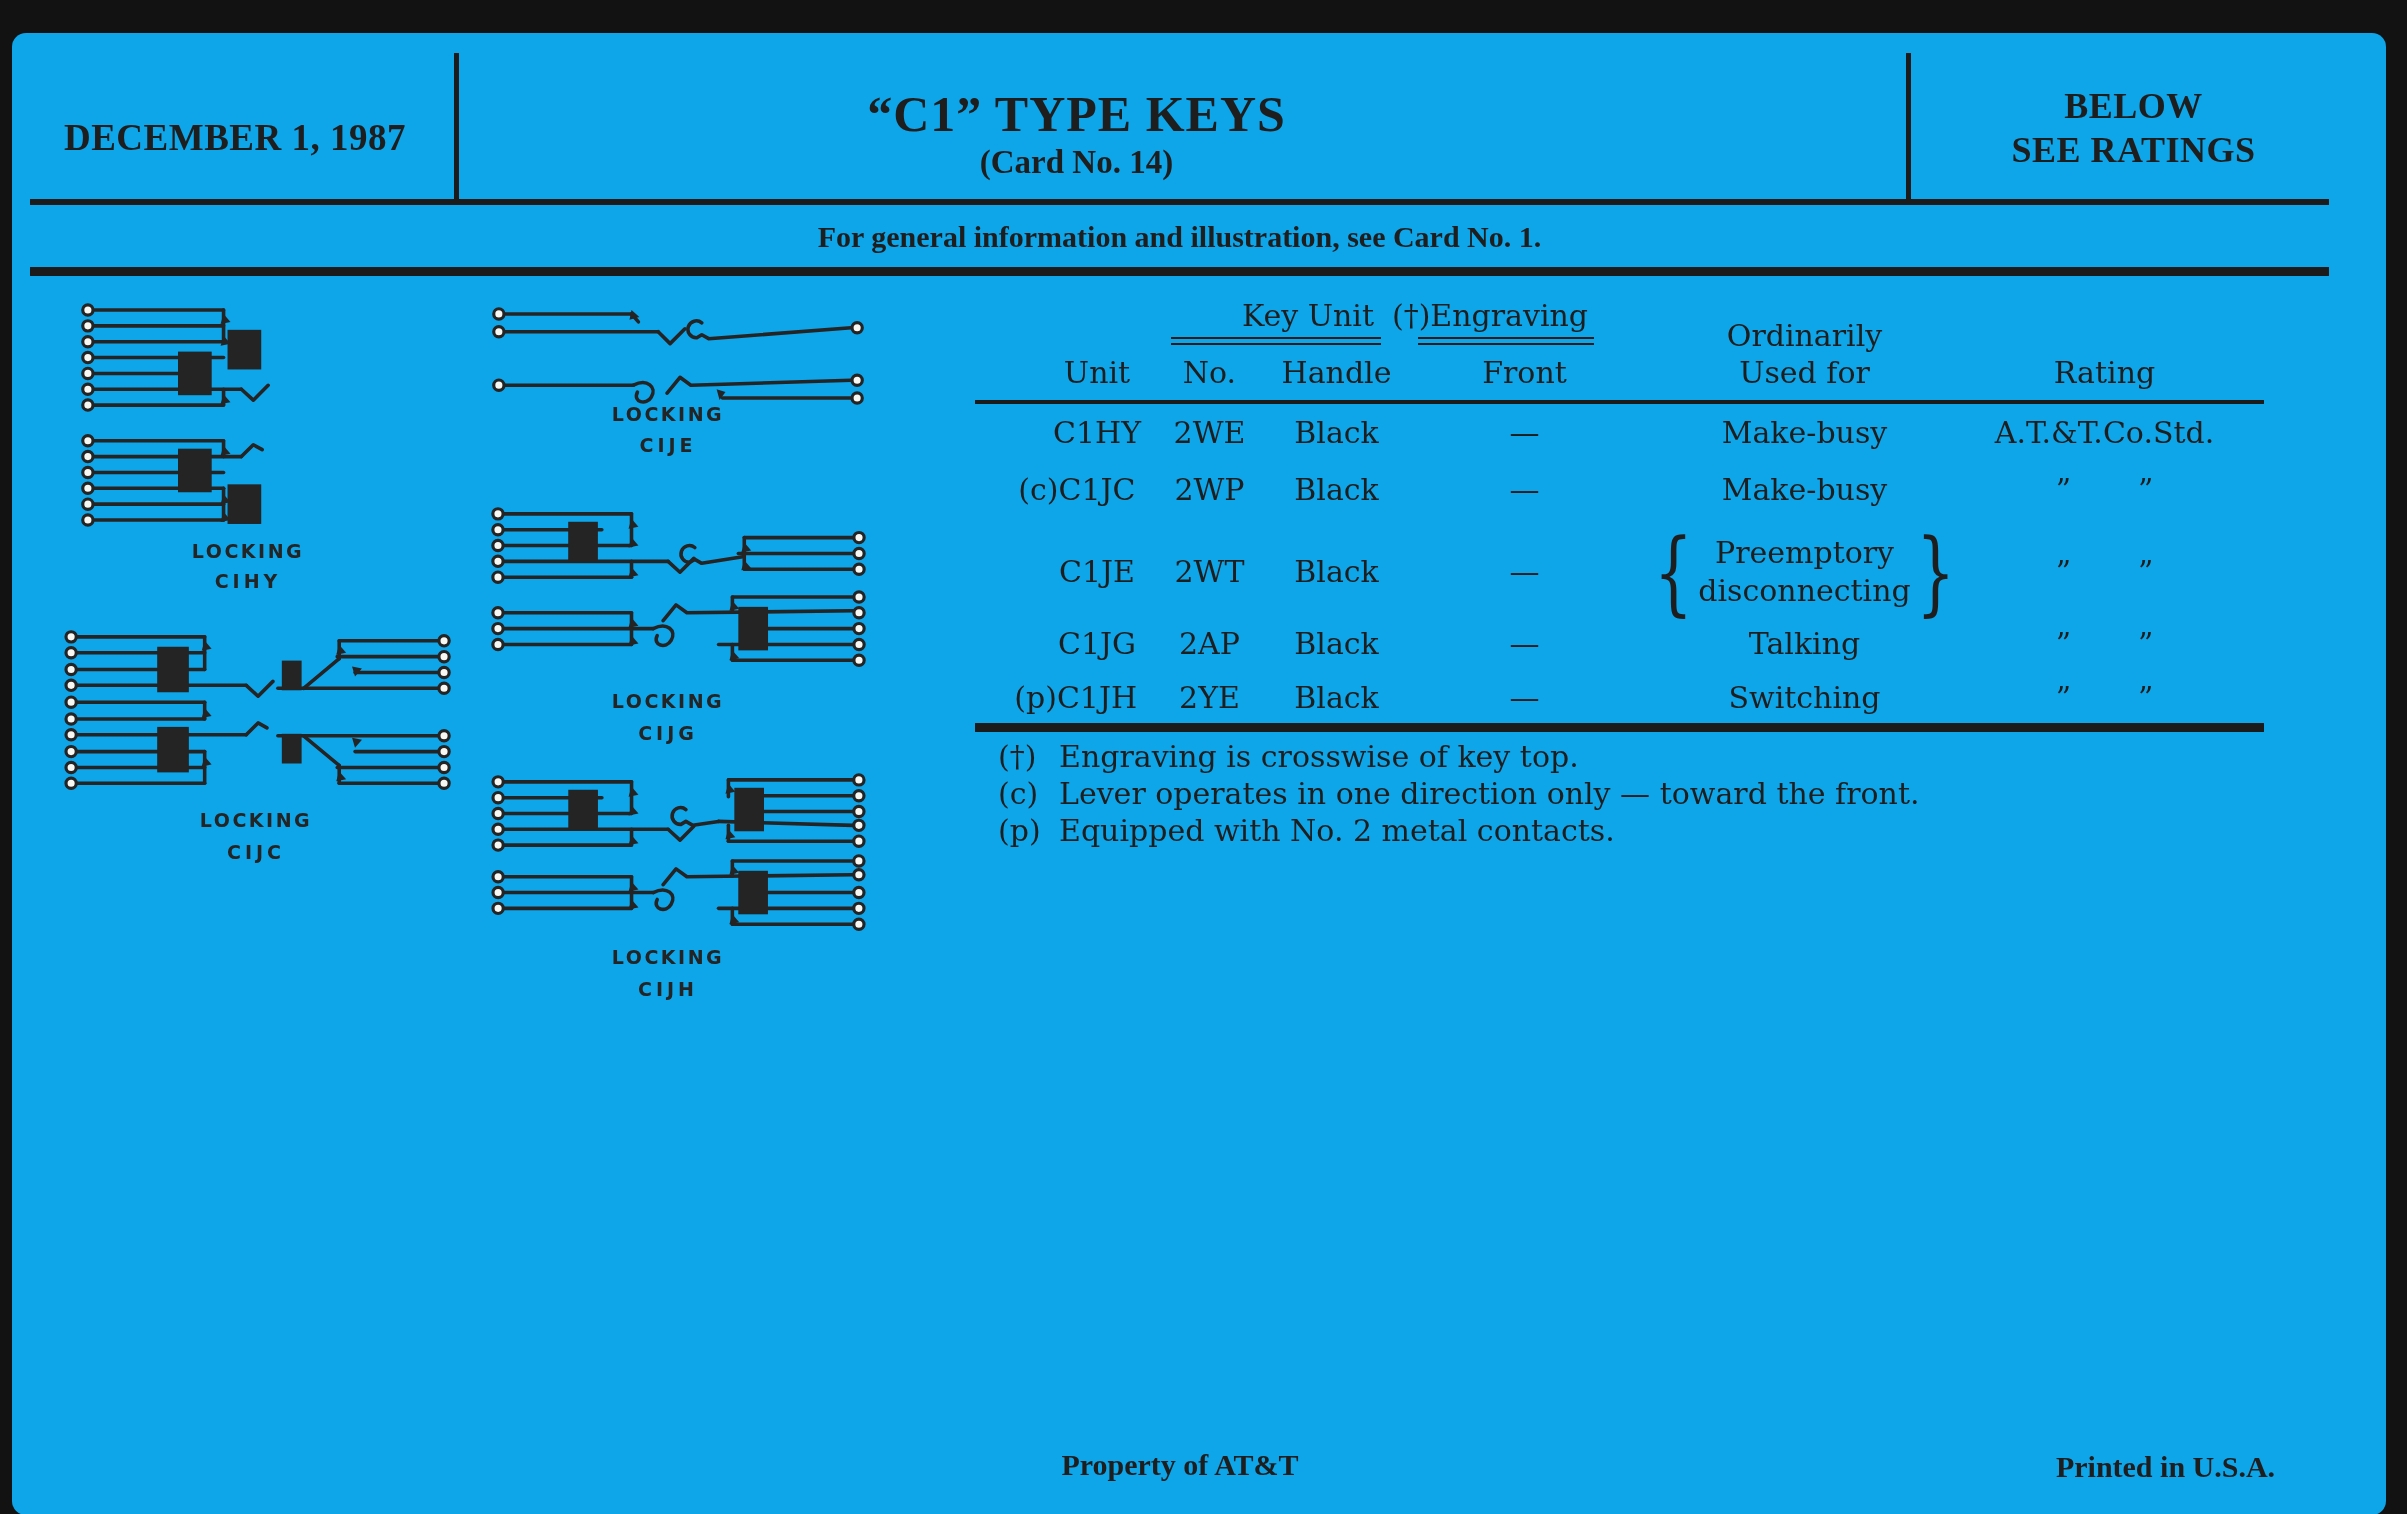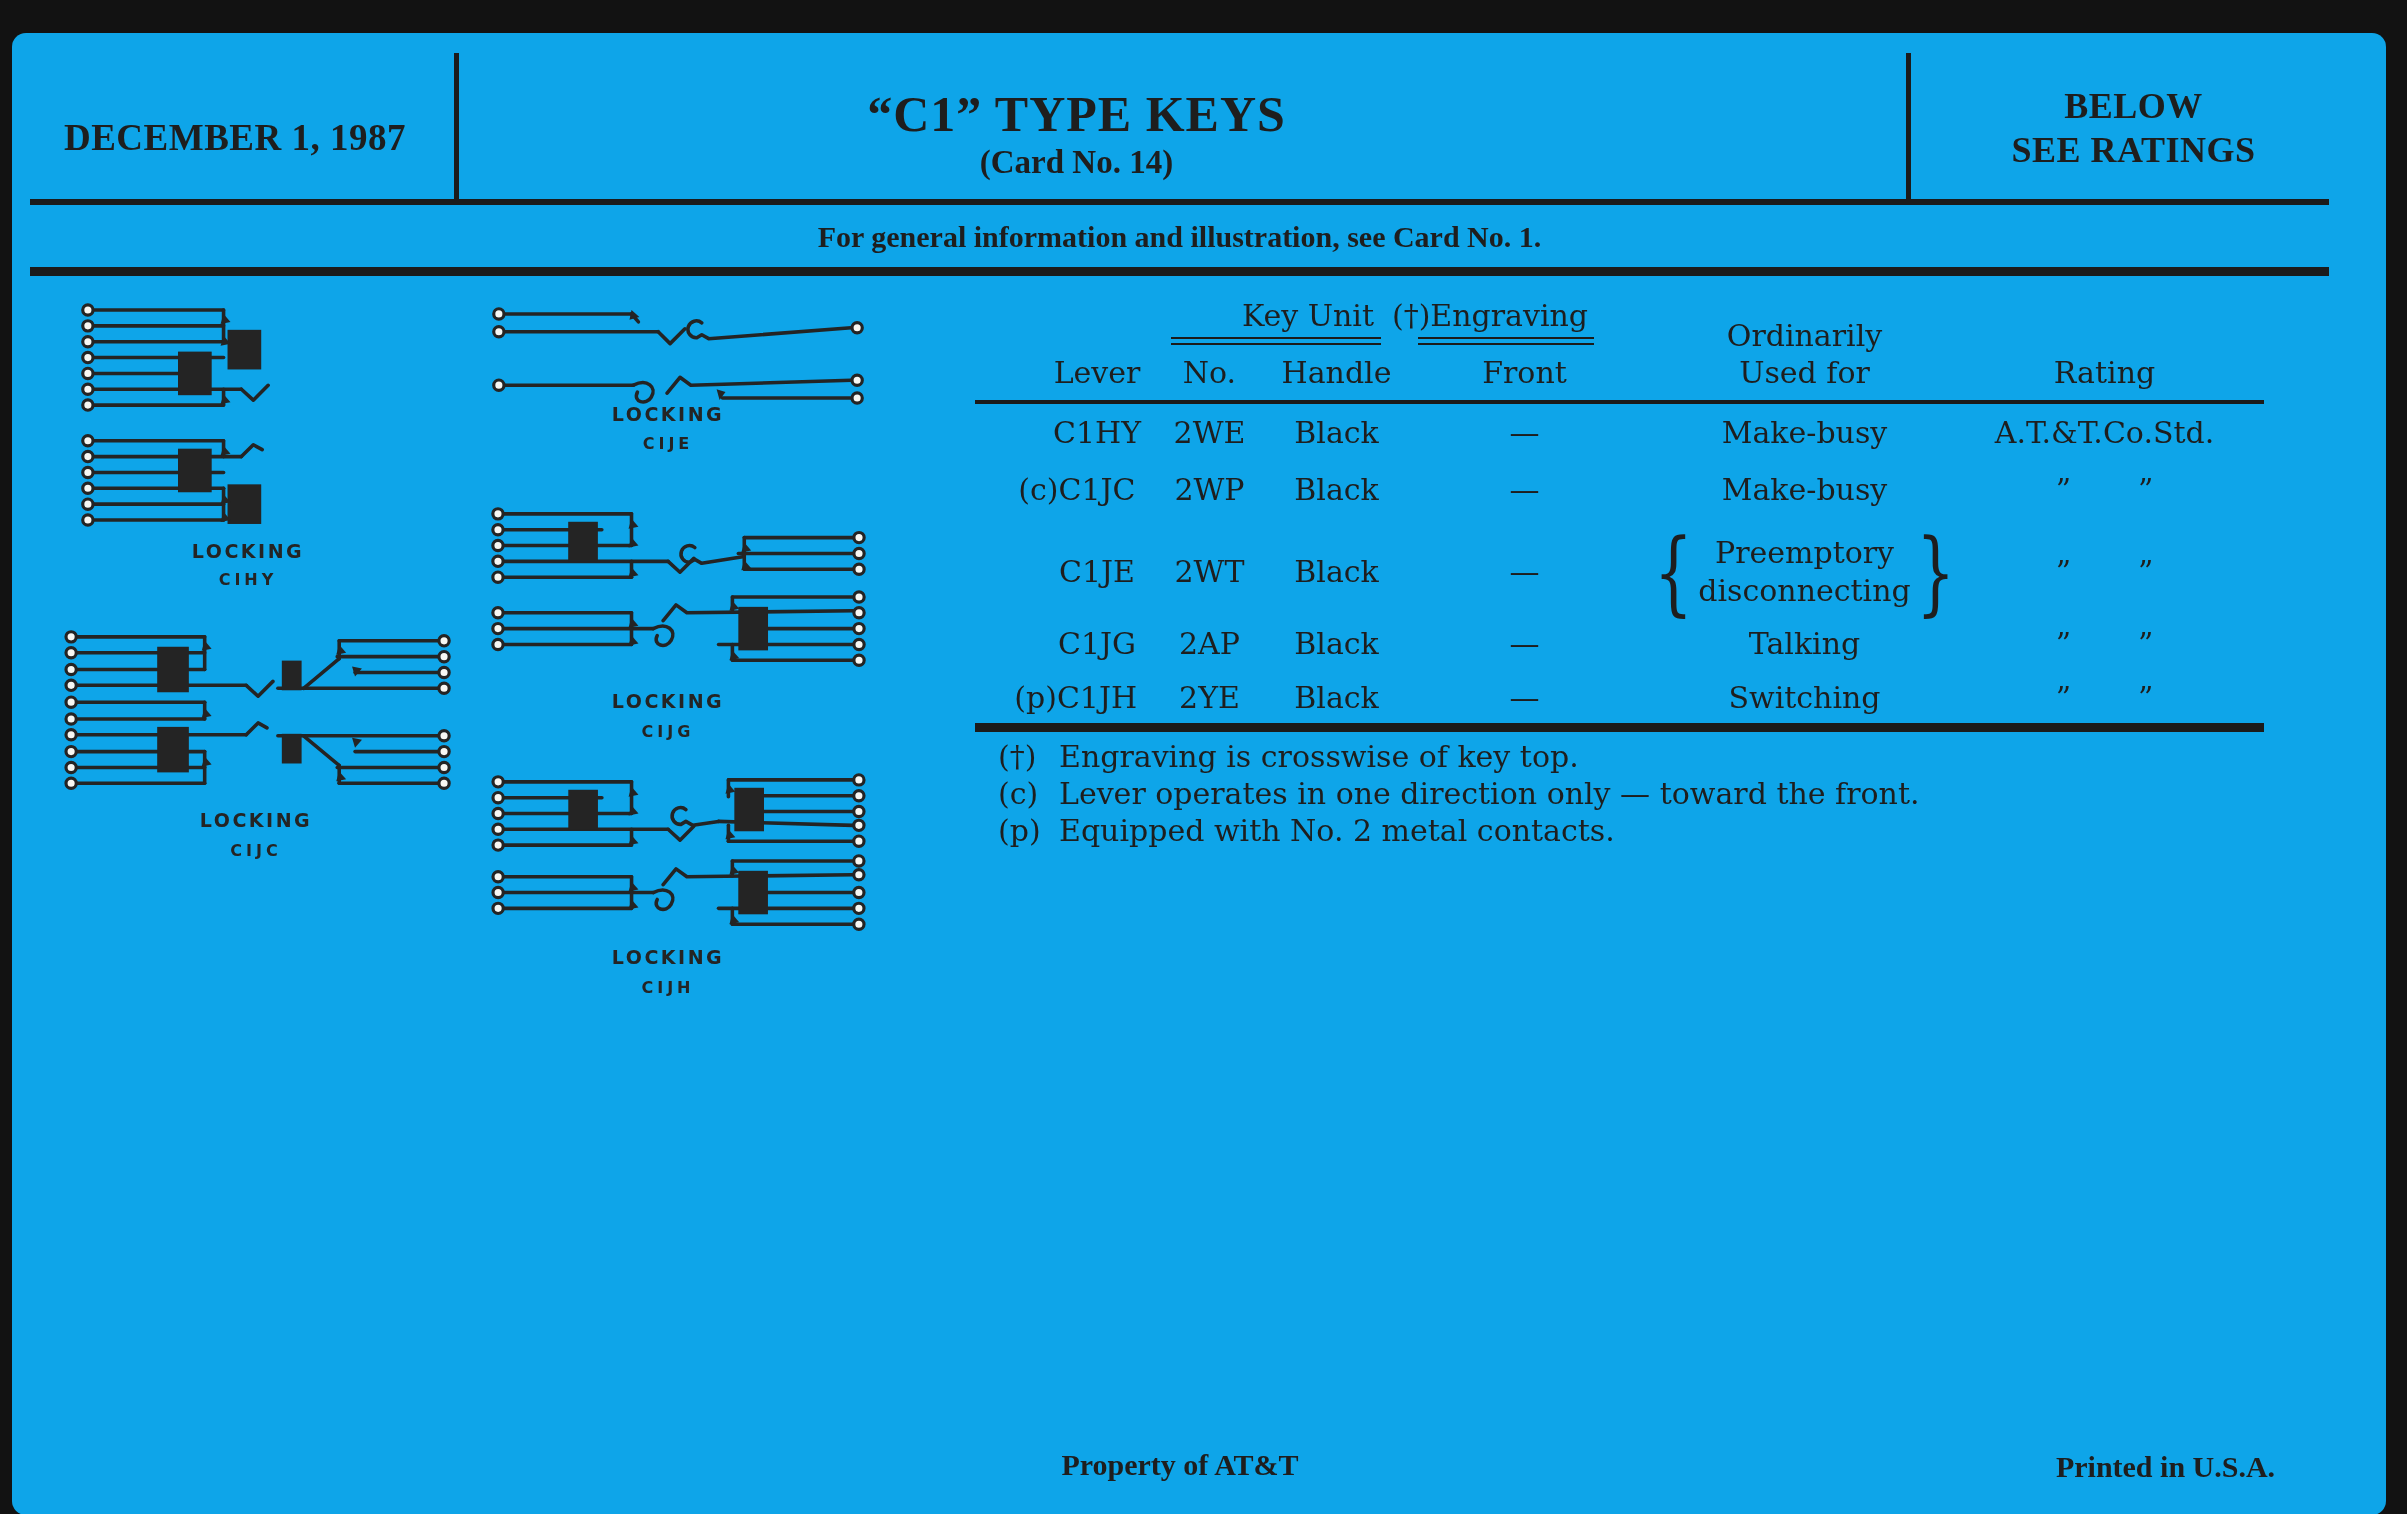--- a/index.html
+++ b/index.html
@@ -16,21 +16,21 @@
   .ratings{font-size:36px;line-height:44px;letter-spacing:0.5px;}
   .info{font-size:30px;line-height:40px;}
   
   .wire{stroke:#242424;stroke-width:3.6;fill:none;stroke-linecap:round;stroke-linejoin:round;}
   .term{fill:#f7f7f3;stroke:#242424;stroke-width:3.2;}
   .blk{fill:#242424;stroke:none;}
   .arw{fill:#242424;stroke:none;}
   .diag-label{position:absolute;font-family:"DejaVu Sans",sans-serif;font-weight:bold;
               font-size:19px;letter-spacing:2.5px;text-align:center;color:#242424;}
   .diag-code{position:absolute;font-family:"DejaVu Sans",sans-serif;font-weight:bold;
-             font-size:16px;letter-spacing:4px;text-align:center;color:#242424;}
+             font-size:19px;letter-spacing:4px;text-align:center;color:#242424;}
   
   .tbl-wrap{position:absolute;left:963px;top:264px;width:1289px;height:465px;font-family:"DejaVu Serif",serif;font-size:30px;}
   .th{position:absolute;text-align:center;line-height:38px;}
   .dbl{position:absolute;height:8px;border-top:2.5px solid #1b1b1b;border-bottom:2.5px solid #1b1b1b;box-sizing:border-box;}
   .row{position:absolute;left:0;width:1289px;height:40px;}
   .cell{position:absolute;text-align:center;font-size:30px;line-height:38px;}
   .c-code{left:28px;width:188px;}
   .c-no{left:170px;width:129px;}
   .c-handle{left:292px;width:139px;}
   .c-front{left:480px;width:139px;}
@@ -347,21 +347,21 @@
   </div>
 
   <div class="tbl-wrap">
 
     <div class="th" style="left:201px;top:0;width:198px;text-align:right;">Key Unit</div>
     <div class="dbl" style="left:196px;top:40px;width:210px;"></div>
     <div class="th" style="left:416px;top:0;width:198px;">(†)Engraving</div>
     <div class="dbl" style="left:443px;top:40px;width:176px;"></div>
 
     <div class="th" style="left:681px;top:20px;width:297px;">Ordinarily</div>
-    <div class="th" style="left:28px;top:57px;width:188px;">Lever</div>
+    <div class="th" style="left:28px;top:57px;width:188px;">Unit</div>
     <div class="th" style="left:170px;top:57px;width:129px;">No.</div>
     <div class="th" style="left:292px;top:57px;width:139px;">Handle</div>
     <div class="th" style="left:480px;top:57px;width:139px;">Front</div>
     <div class="th" style="left:681px;top:57px;width:297px;">Used for</div>
     <div class="th" style="left:981px;top:57px;width:297px;">Rating</div>
 
     <div class="abs rule" style="left:0;top:103px;width:1289px;height:4px;"></div>
 
     <div class="row" style="top:117px;">
       <div class="cell c-code"><span class="code-inner"><span class="pfx"></span><span>C1HY</span></span></div>

